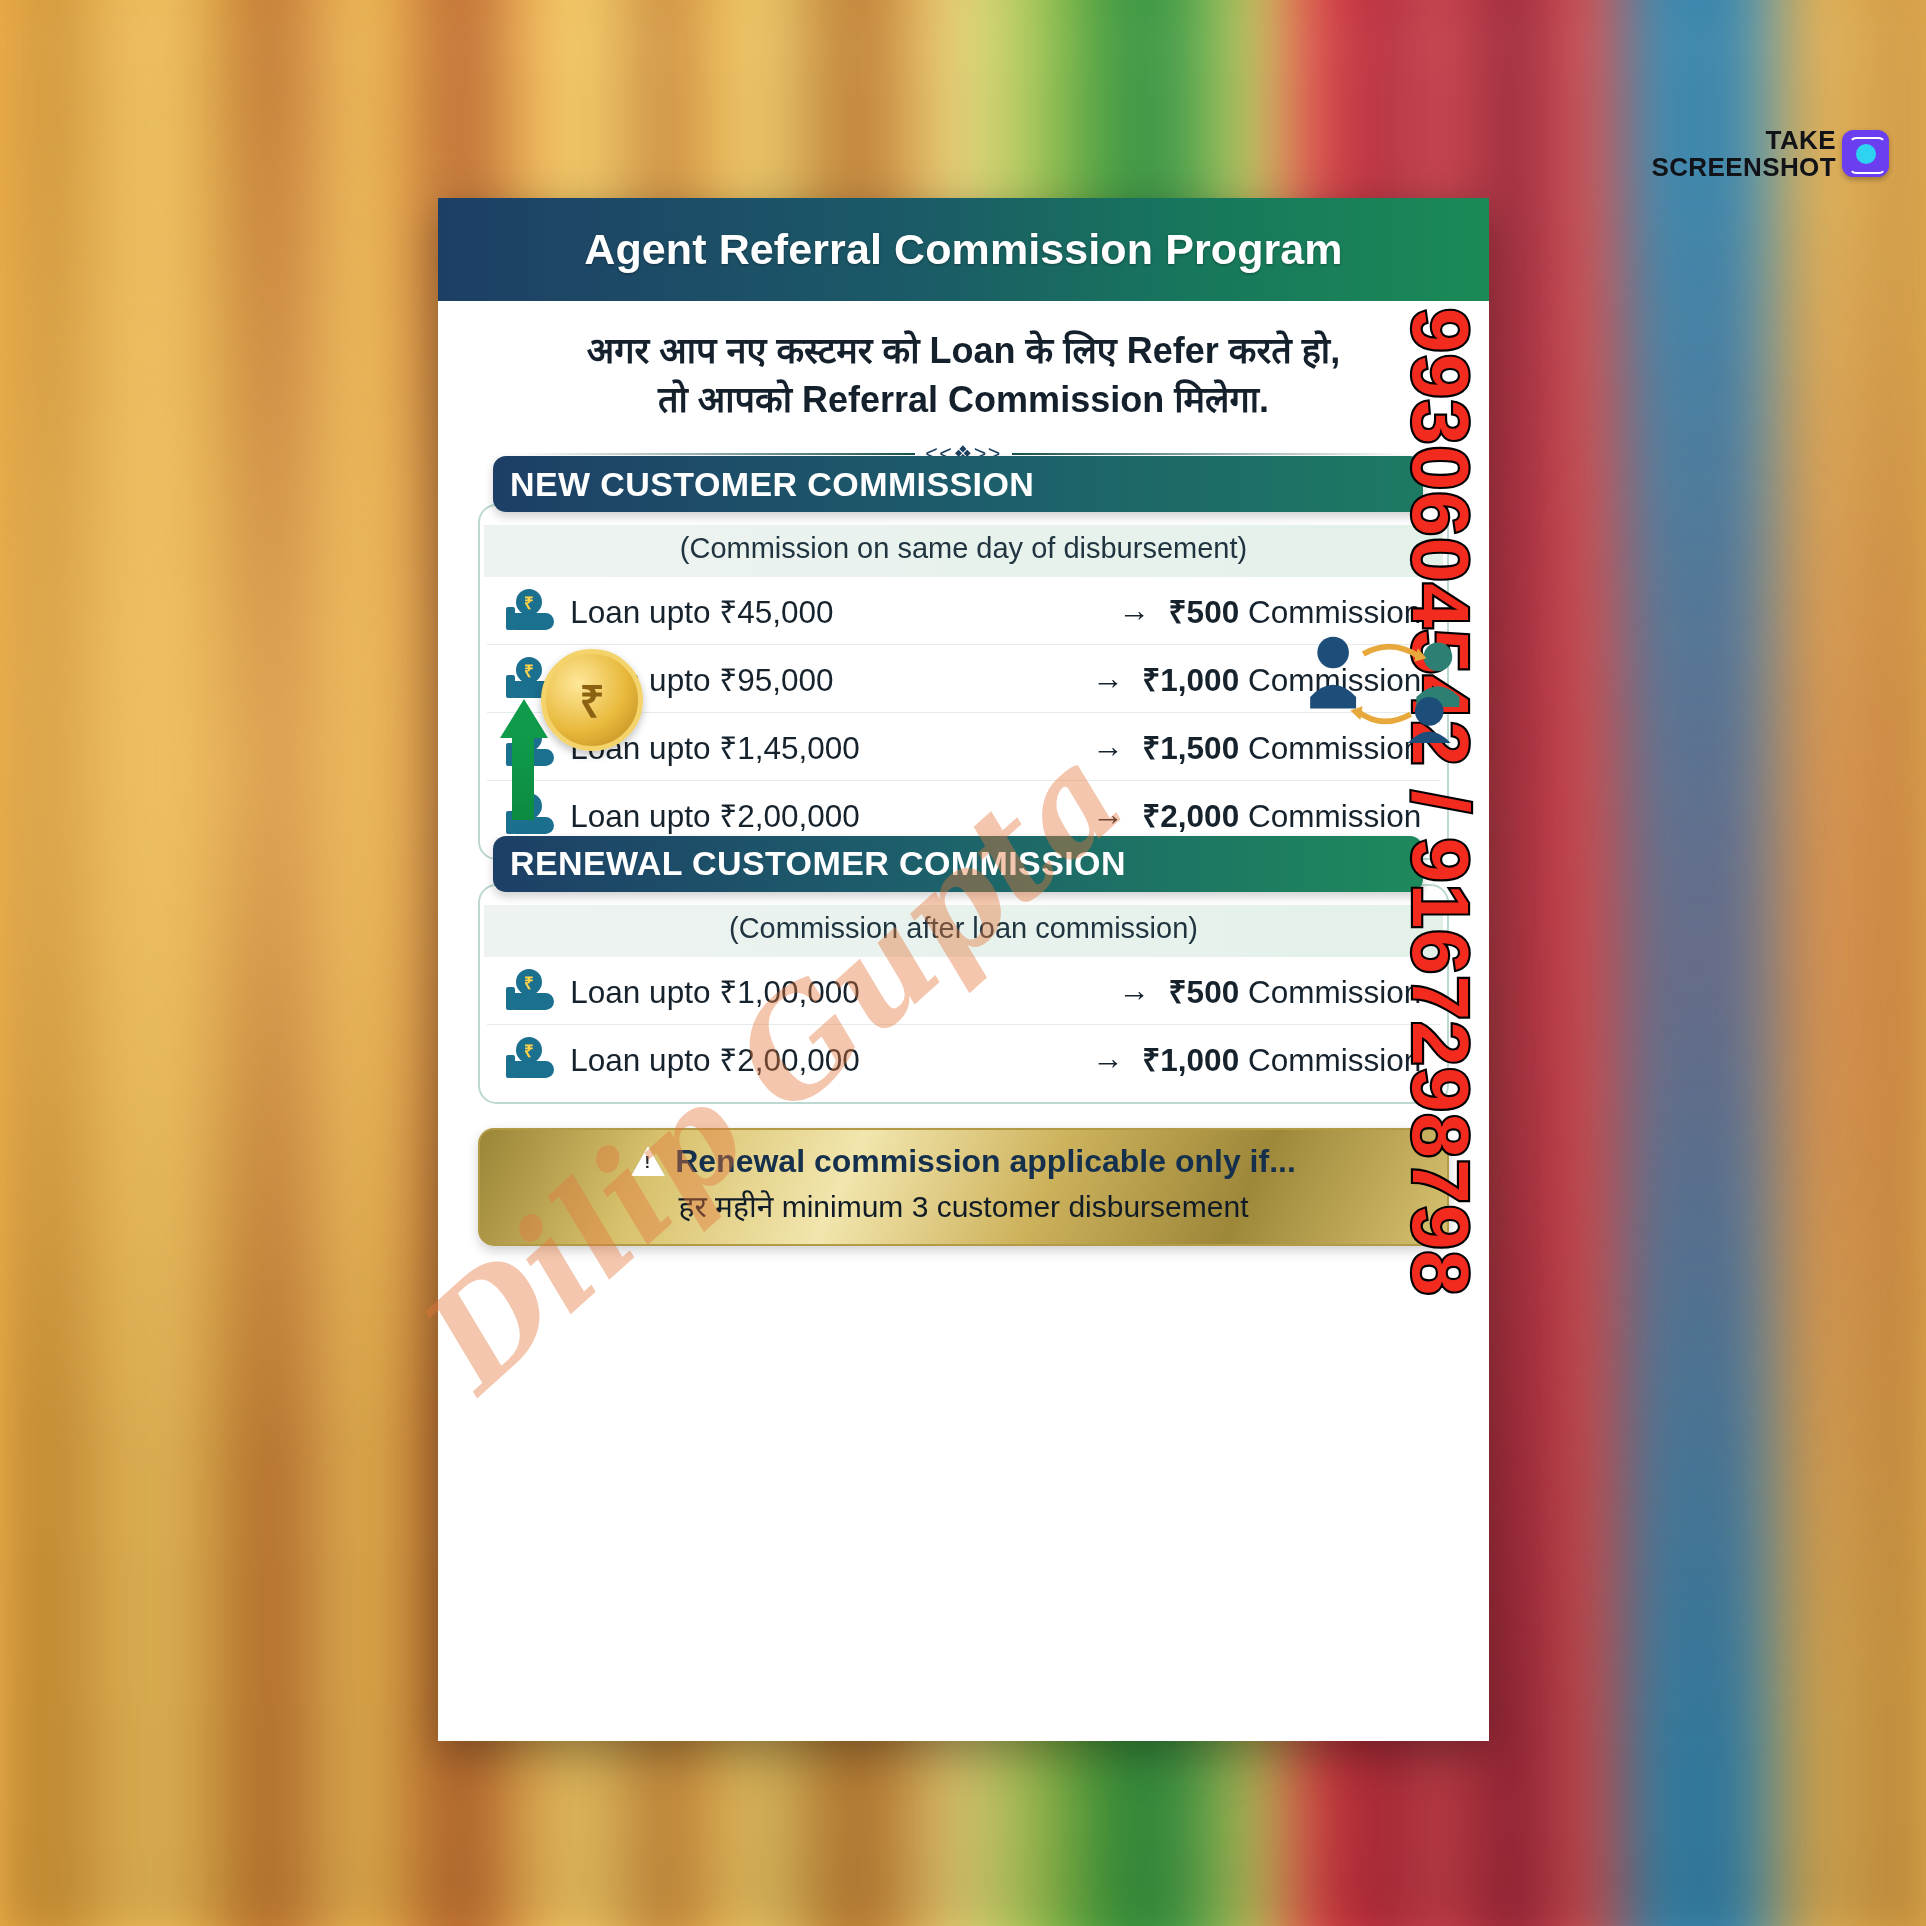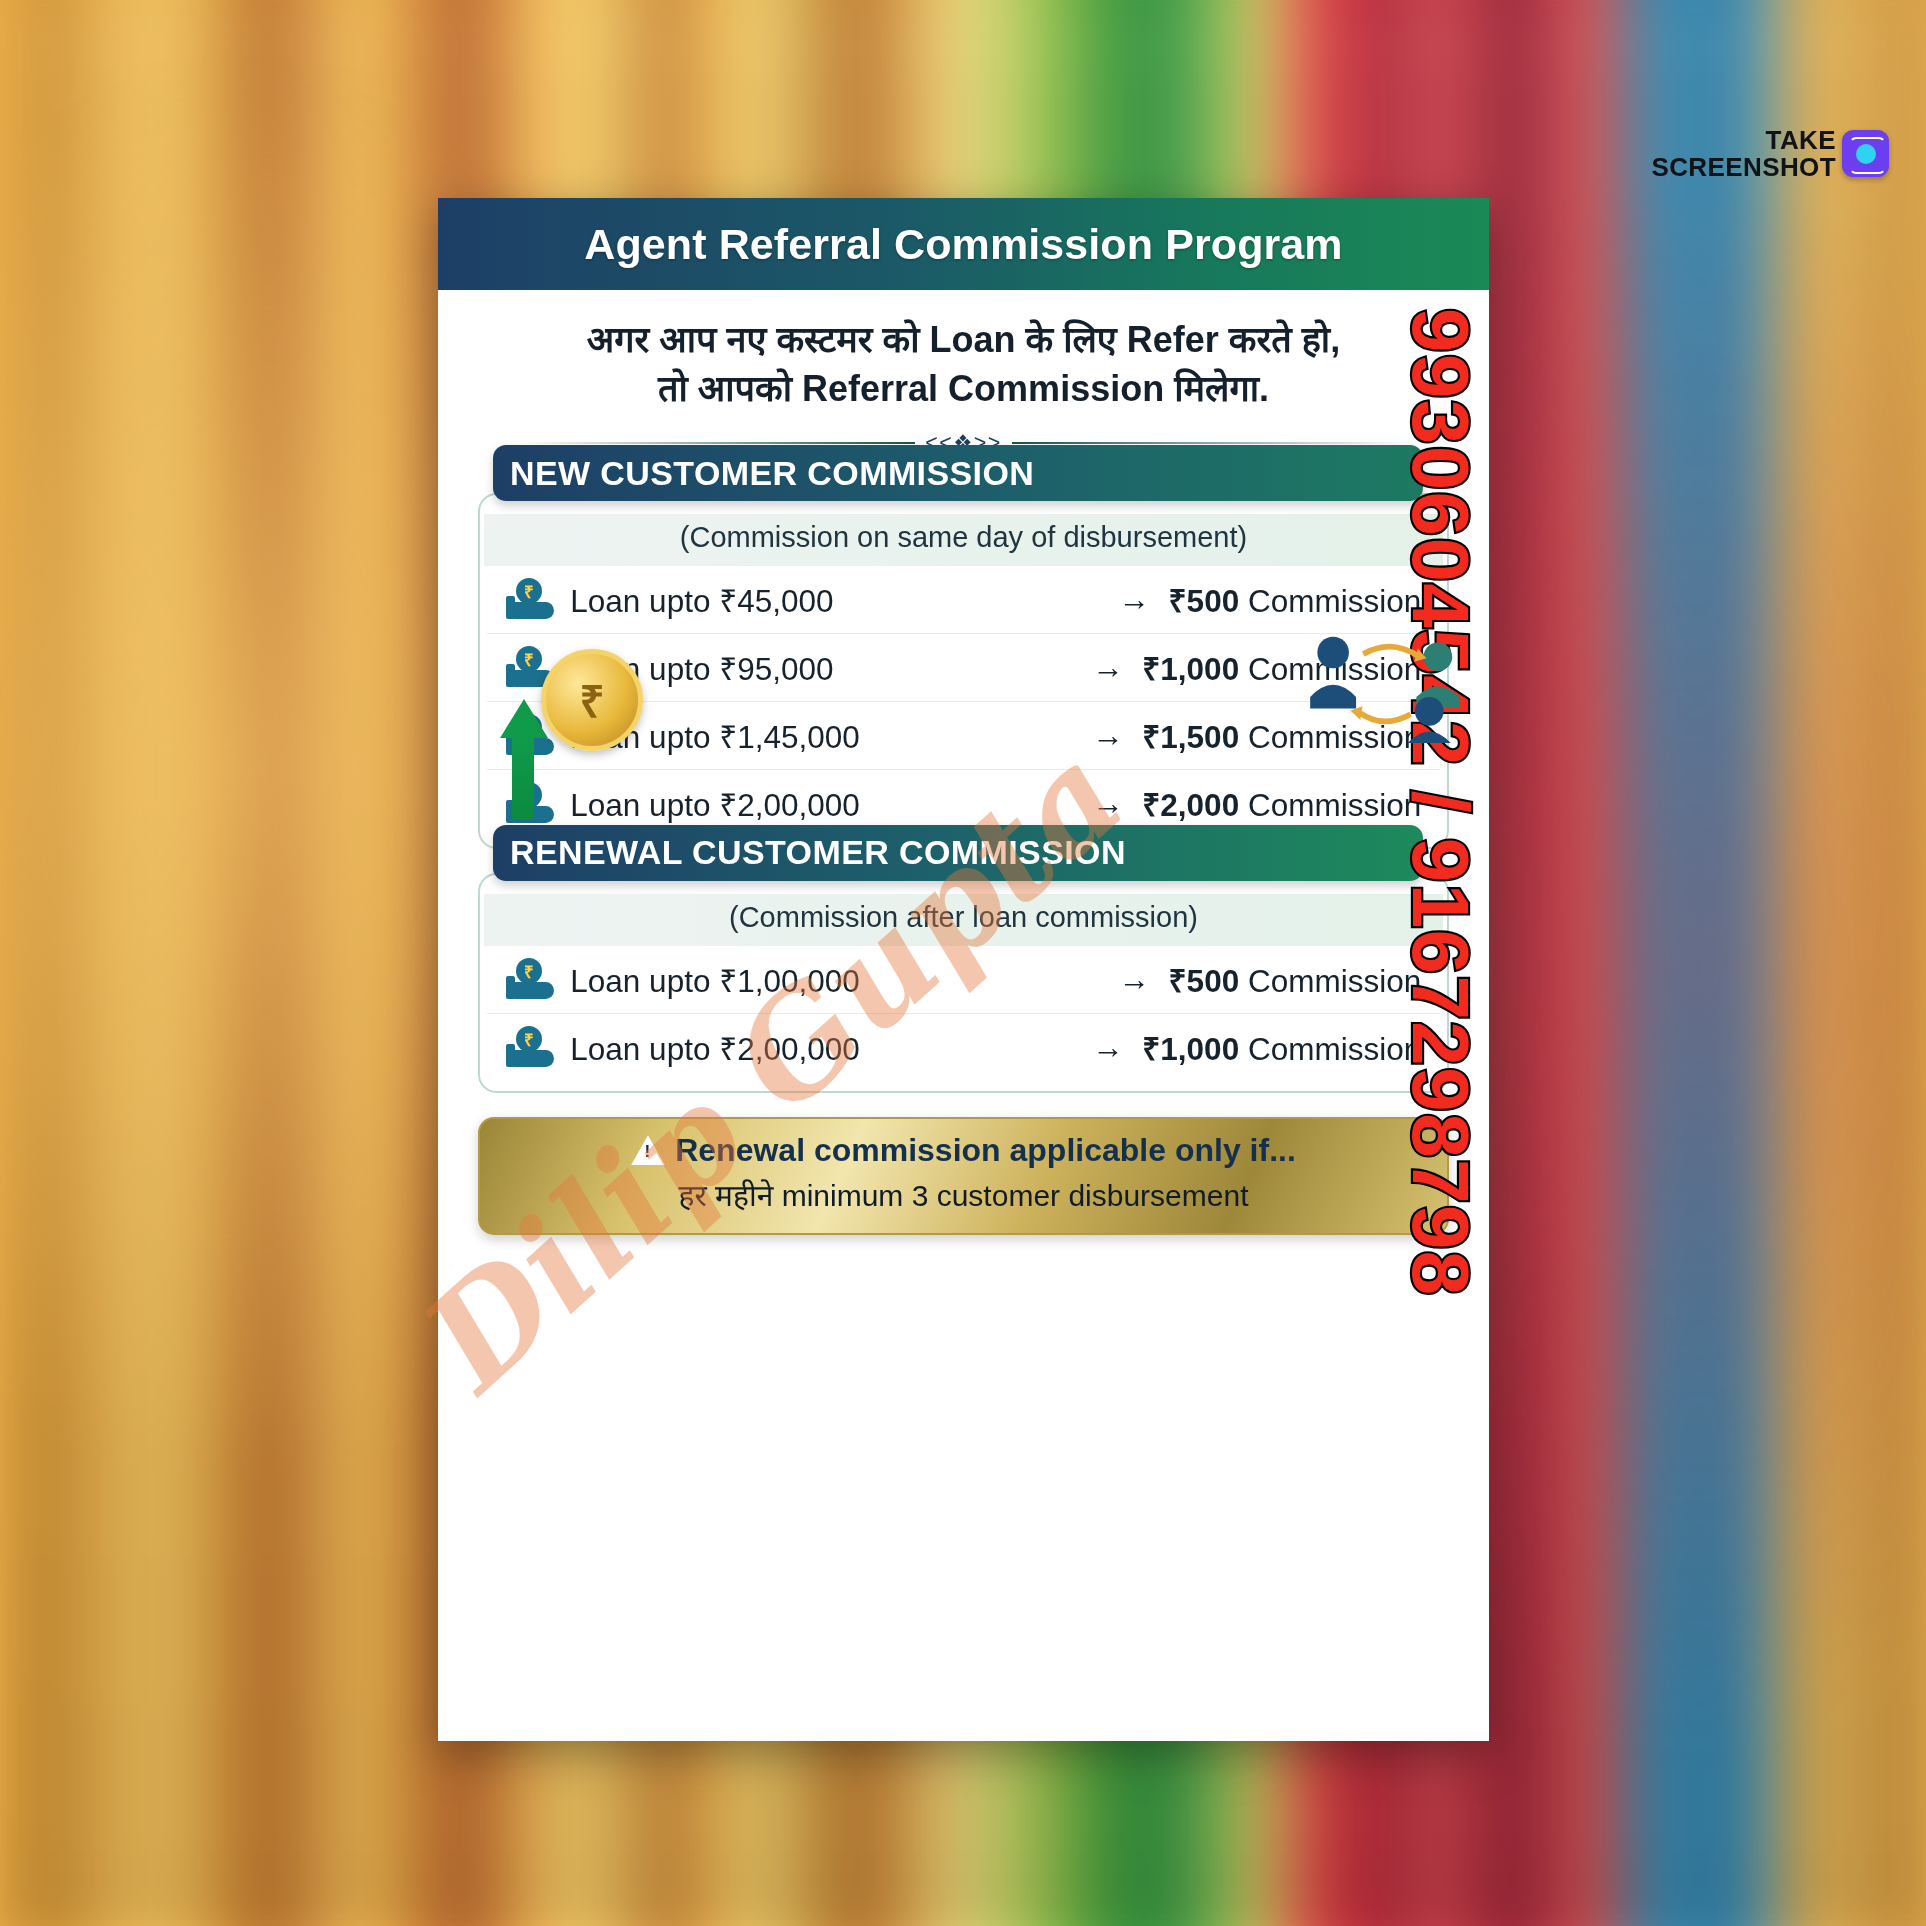--- a/index.html
+++ b/index.html
@@ -49,21 +49,21 @@
     left: 438px;
     top: 198px;
     width: 1051px;
     height: 1543px;
     background: #ffffff;
     box-shadow: 0 13px 43px rgba(0,0,0,.35);
     overflow: hidden;
   }
 
   .poster-header {
-    height: 92px;
+    height: 103px;
     background: linear-gradient(90deg, #1d3f66 0%, #1b5a67 45%, #17775c 72%, #1b8a56 100%);
     display: flex;
     align-items: center;
     justify-content: center;
   }
   .poster-header-title {
     color: #ffffff;
     font-size: 43px;
     font-weight: bold;
     letter-spacing: 0.1px;

